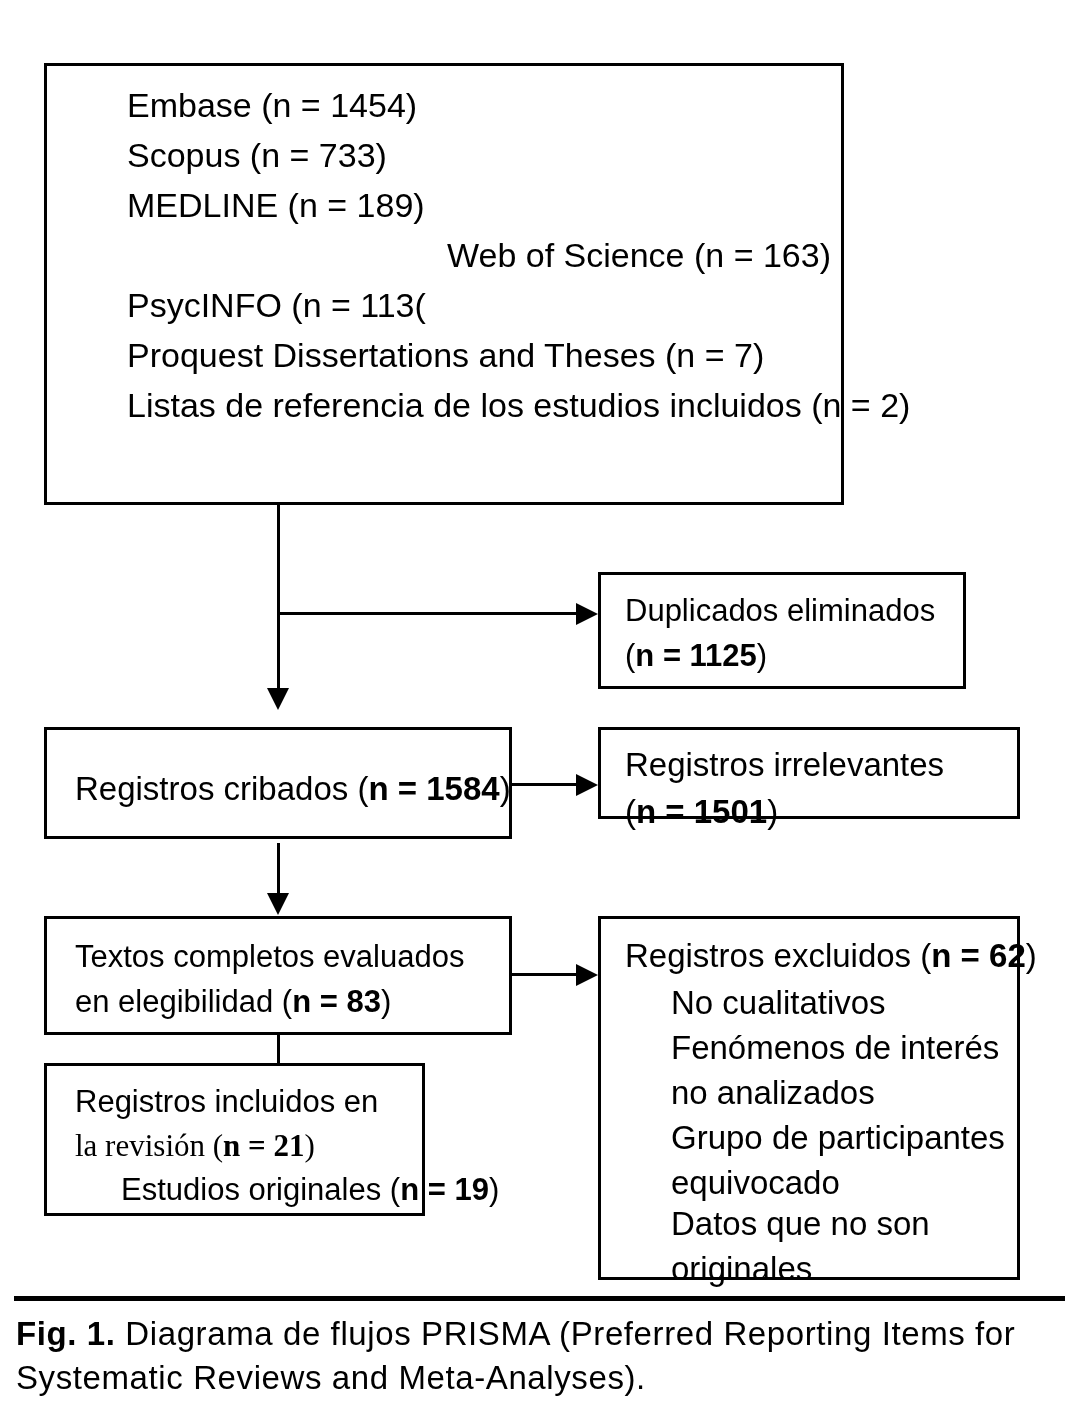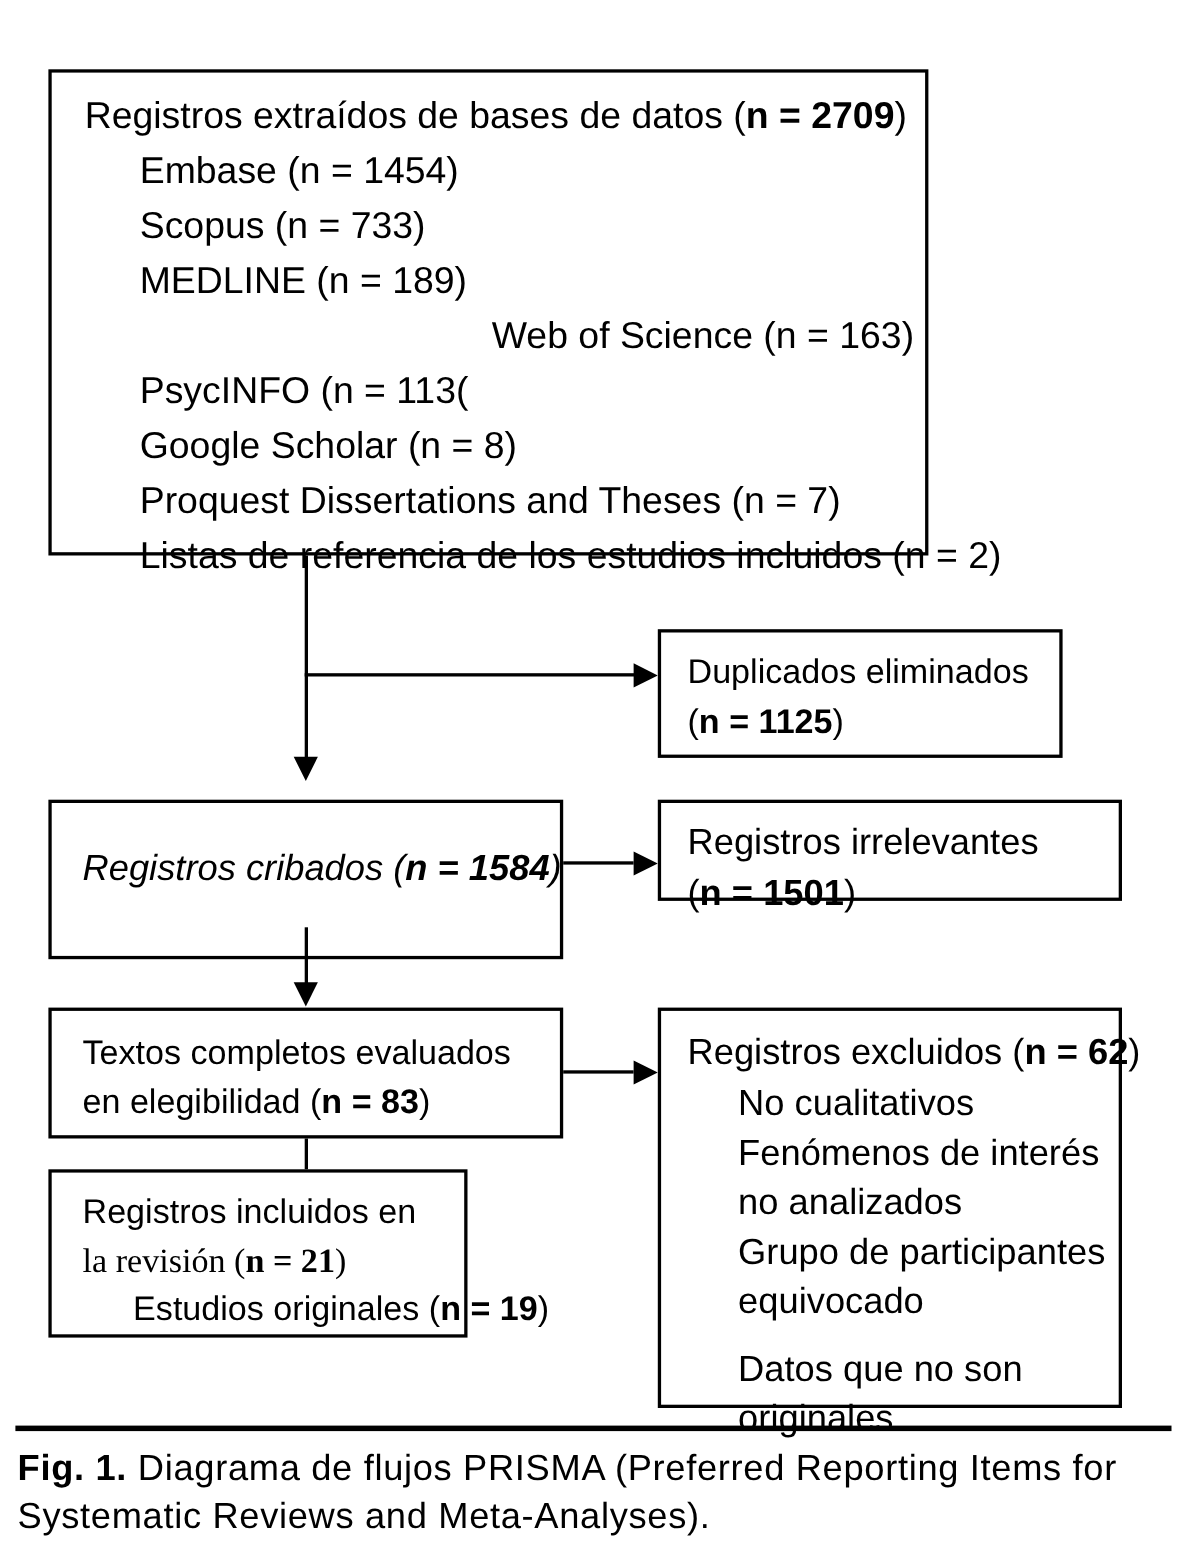--- a/index.html
+++ b/index.html
@@ -83,49 +83,47 @@
   }
   #caption .fig-label { font-weight: bold; }
 </style>
 </head>
 <body>
 
 <div id="page">
 
   <div class="box" style="left:44px; top:63px; width:800px; height:442px;">
     <div class="box-inner narrow" style="left:30px; top:22px; right:10px; font-size:34px;">
-      <div class="line" style="margin-bottom:16px;"><span>Registros extraídos de bases de datos (</span><b>n = 2709</b><span>)</span></div>
 
       <div style="padding-left:50px;">
         <div class="line" style="margin-bottom:16px;">Embase (n = 1454)</div>
         <div class="line" style="margin-bottom:16px;">Scopus (n = 733)</div>
         <div class="line" style="margin-bottom:16px;">MEDLINE (n = 189)</div>
         <div class="line" style="margin-bottom:16px;text-align:right;">Web of Science (n = 163)</div>
         <div class="line" style="margin-bottom:16px;">PsycINFO (n = 113(</div>
-        <div class="line" style="margin-bottom:16px;">Google Scholar (n = 8)</div>
         <div class="line" style="margin-bottom:16px;">Proquest Dissertations and Theses (n = 7)</div>
         <div class="line">Listas de referencia de los estudios incluidos (n = 2)</div>
       </div>
     </div>
   </div>
 
   <div class="vline" style="left:277px; top:505px; height:185px;"></div>
   <div class="arrow-down" style="left:267px; top:688px;"></div>
 
   <div class="hline" style="left:277px; top:612px; width:300px;"></div>
   <div class="arrow-right" style="left:576px; top:603px;"></div>
 
   <div class="box" style="left:598px; top:572px; width:368px; height:117px;">
     <div class="box-inner" style="left:24px; top:20px; right:10px; font-size:31px;">
       <div class="line" style="margin-bottom:14px;">Duplicados eliminados</div>
       <div class="line"><span>(</span><b>n = 1125</b><span>)</span></div>
     </div>
   </div>
 
-  <div class="box" style="left:44px; top:727px; width:468px; height:145px;font-style:italic;">
+  <div class="box" style="left:44px; top:727px; width:468px; height:112px;">
     <div class="box-inner narrow" style="left:28px; top:42px; right:10px; font-size:33px;">
       <div class="line"><span>Registros cribados (</span><b>n = 1584</b><span>)</span></div>
     </div>
   </div>
 
   <div class="hline" style="left:512px; top:783px; width:64px;"></div>
   <div class="arrow-right" style="left:576px; top:774px;"></div>
 
   <div class="box" style="left:598px; top:727px; width:422px; height:92px;">
     <div class="box-inner narrow" style="left:24px; top:18px; right:10px; font-size:33px;">
@@ -148,21 +146,21 @@
   <div class="arrow-right" style="left:576px; top:964px;"></div>
 
   <div class="box" style="left:598px; top:916px; width:422px; height:364px;">
     <div class="box-inner narrow" style="left:24px; top:20px; right:8px; font-size:33px;">
       <div class="line" style="margin-bottom:14px;"><span>Registros excluidos (</span><b>n = 62</b><span>)</span></div>
       <div style="padding-left:46px;">
         <div class="line" style="margin-bottom:12px;">No cualitativos</div>
         <div class="line" style="margin-bottom:12px;">Fenómenos de interés</div>
         <div class="line" style="margin-bottom:12px;">no analizados</div>
         <div class="line" style="margin-bottom:12px;">Grupo de participantes</div>
-        <div class="line" style="margin-bottom:28px;">equivocado</div>
+        <div class="line" style="margin-bottom:8px;">equivocado</div>
         <div class="line" style="margin-bottom:12px;">Datos que no son</div>
         <div class="line">originales</div>
       </div>
     </div>
   </div>
 
   <div class="vline" style="left:277px; top:1035px; height:52px;"></div>
   <div class="arrow-down" style="left:267px; top:1085px;"></div>
 
   <div class="box" style="left:44px; top:1063px; width:381px; height:153px;">

